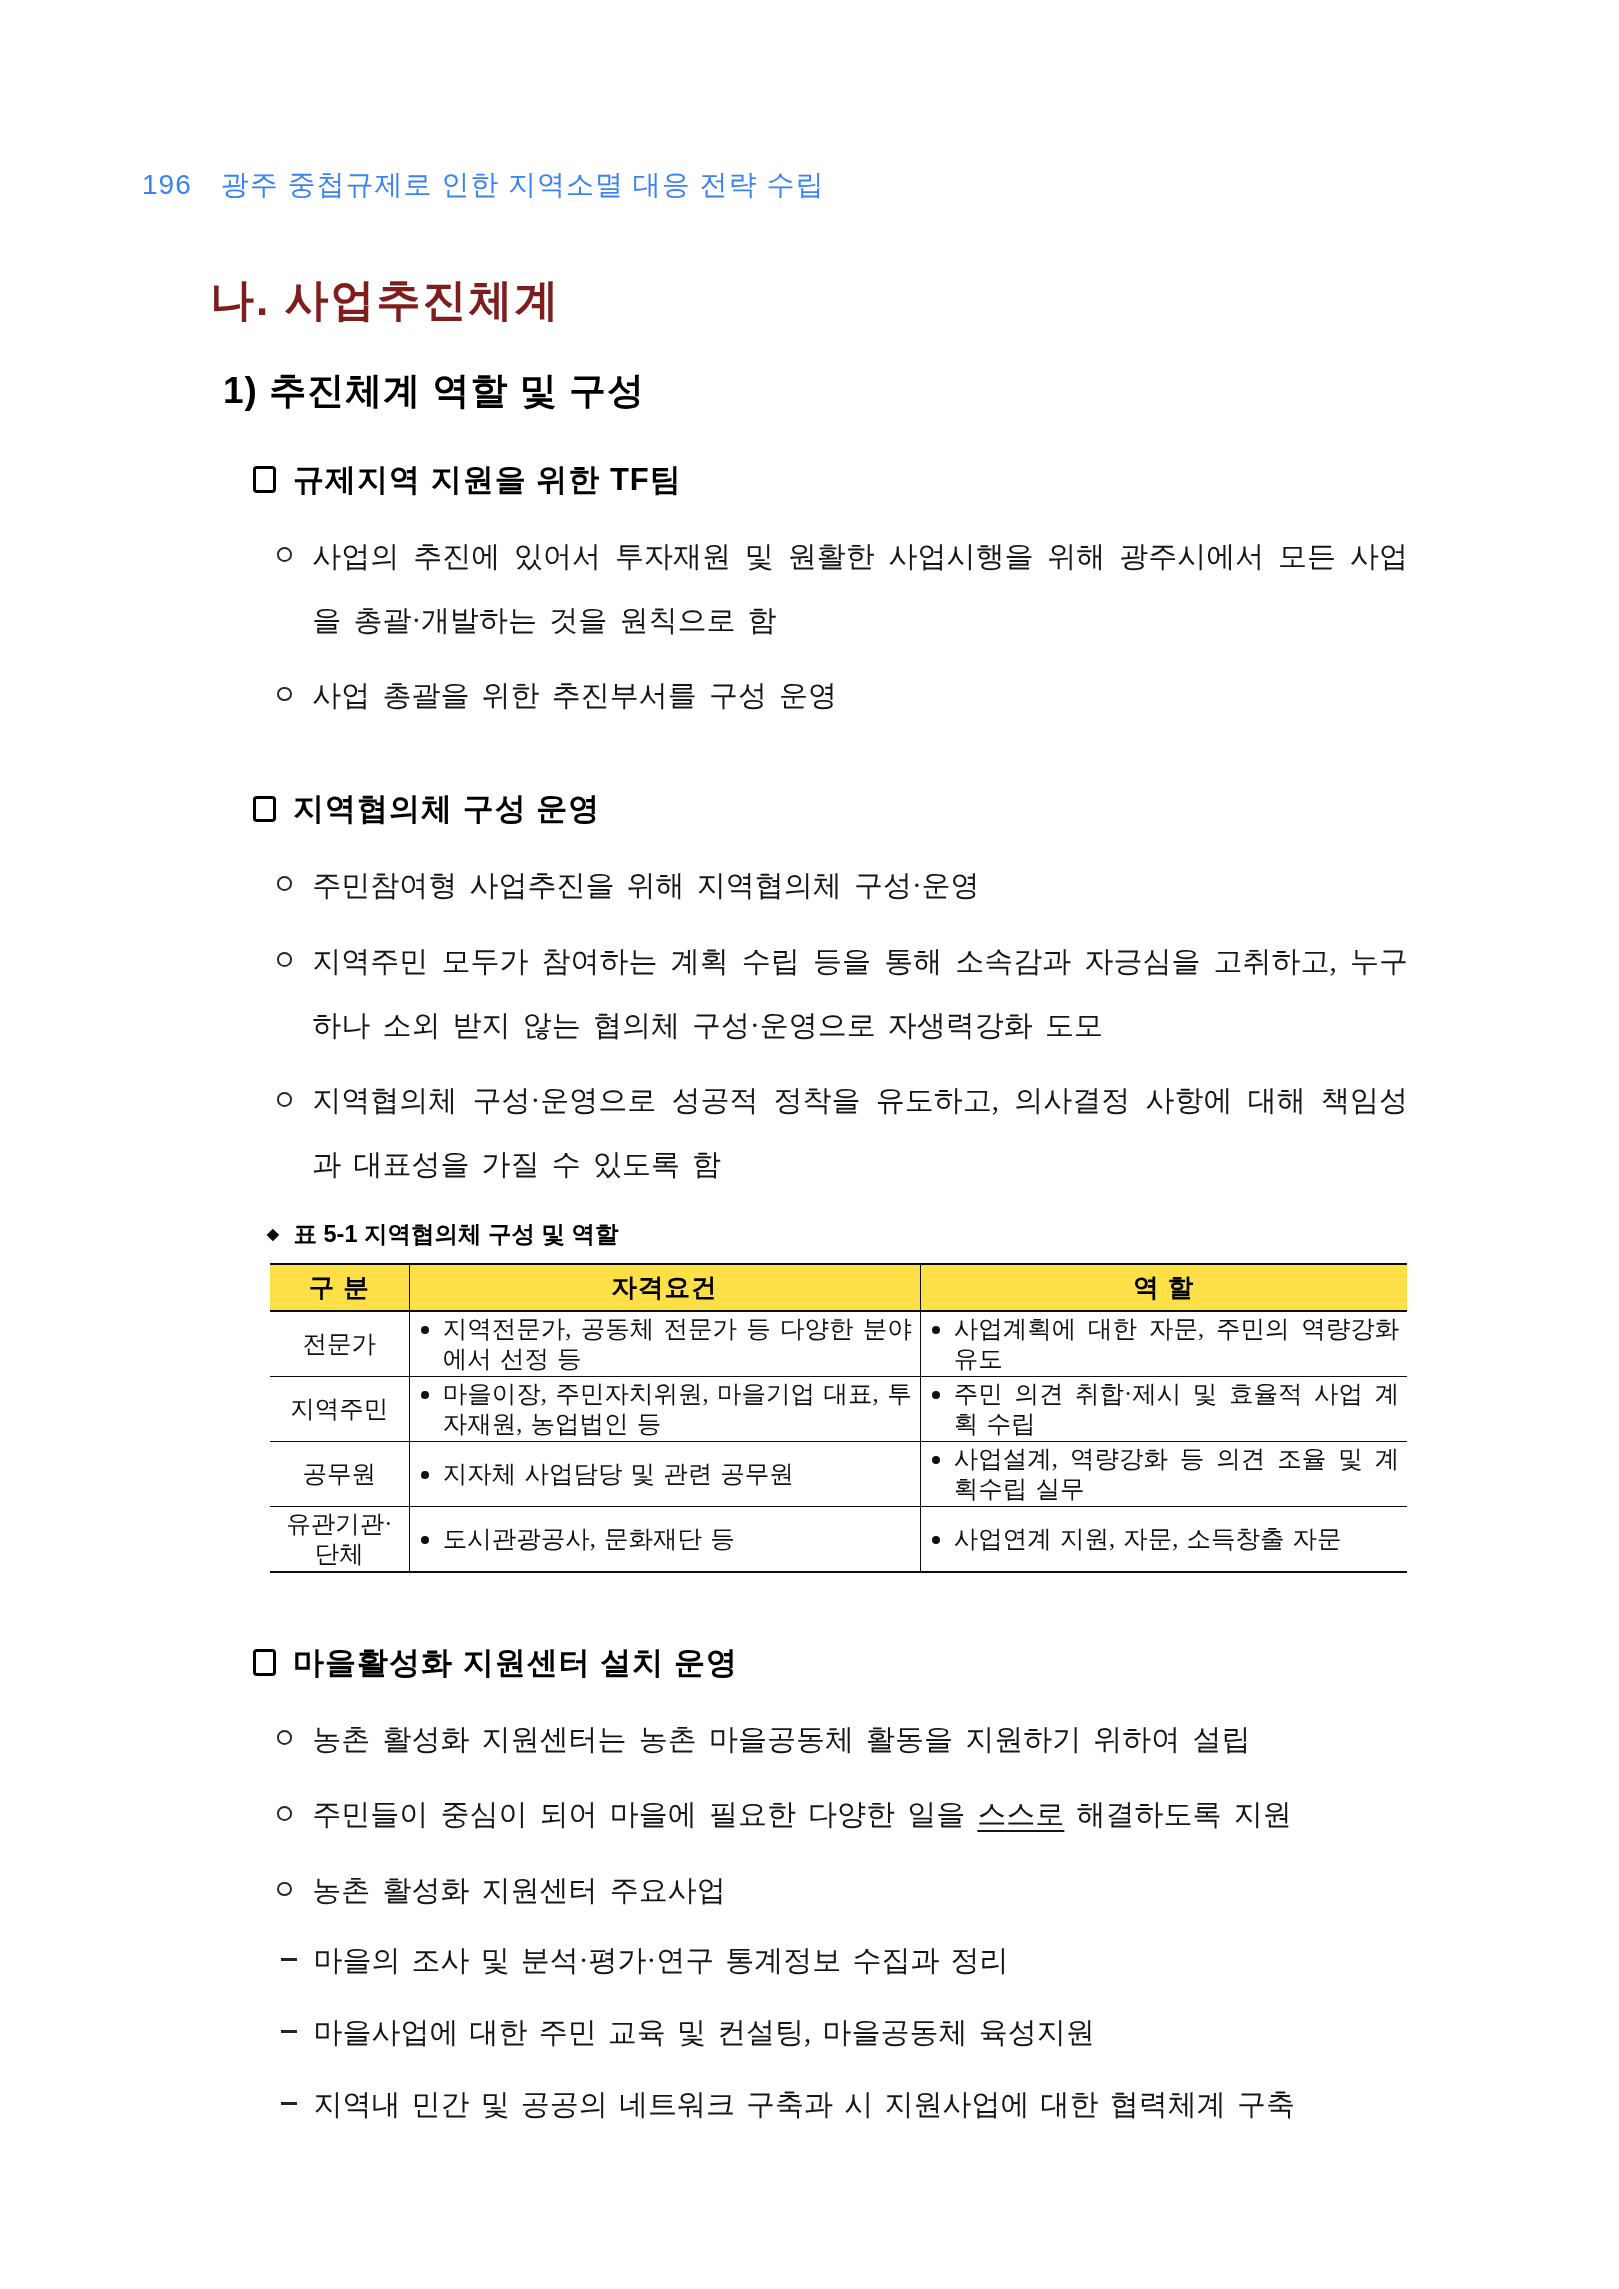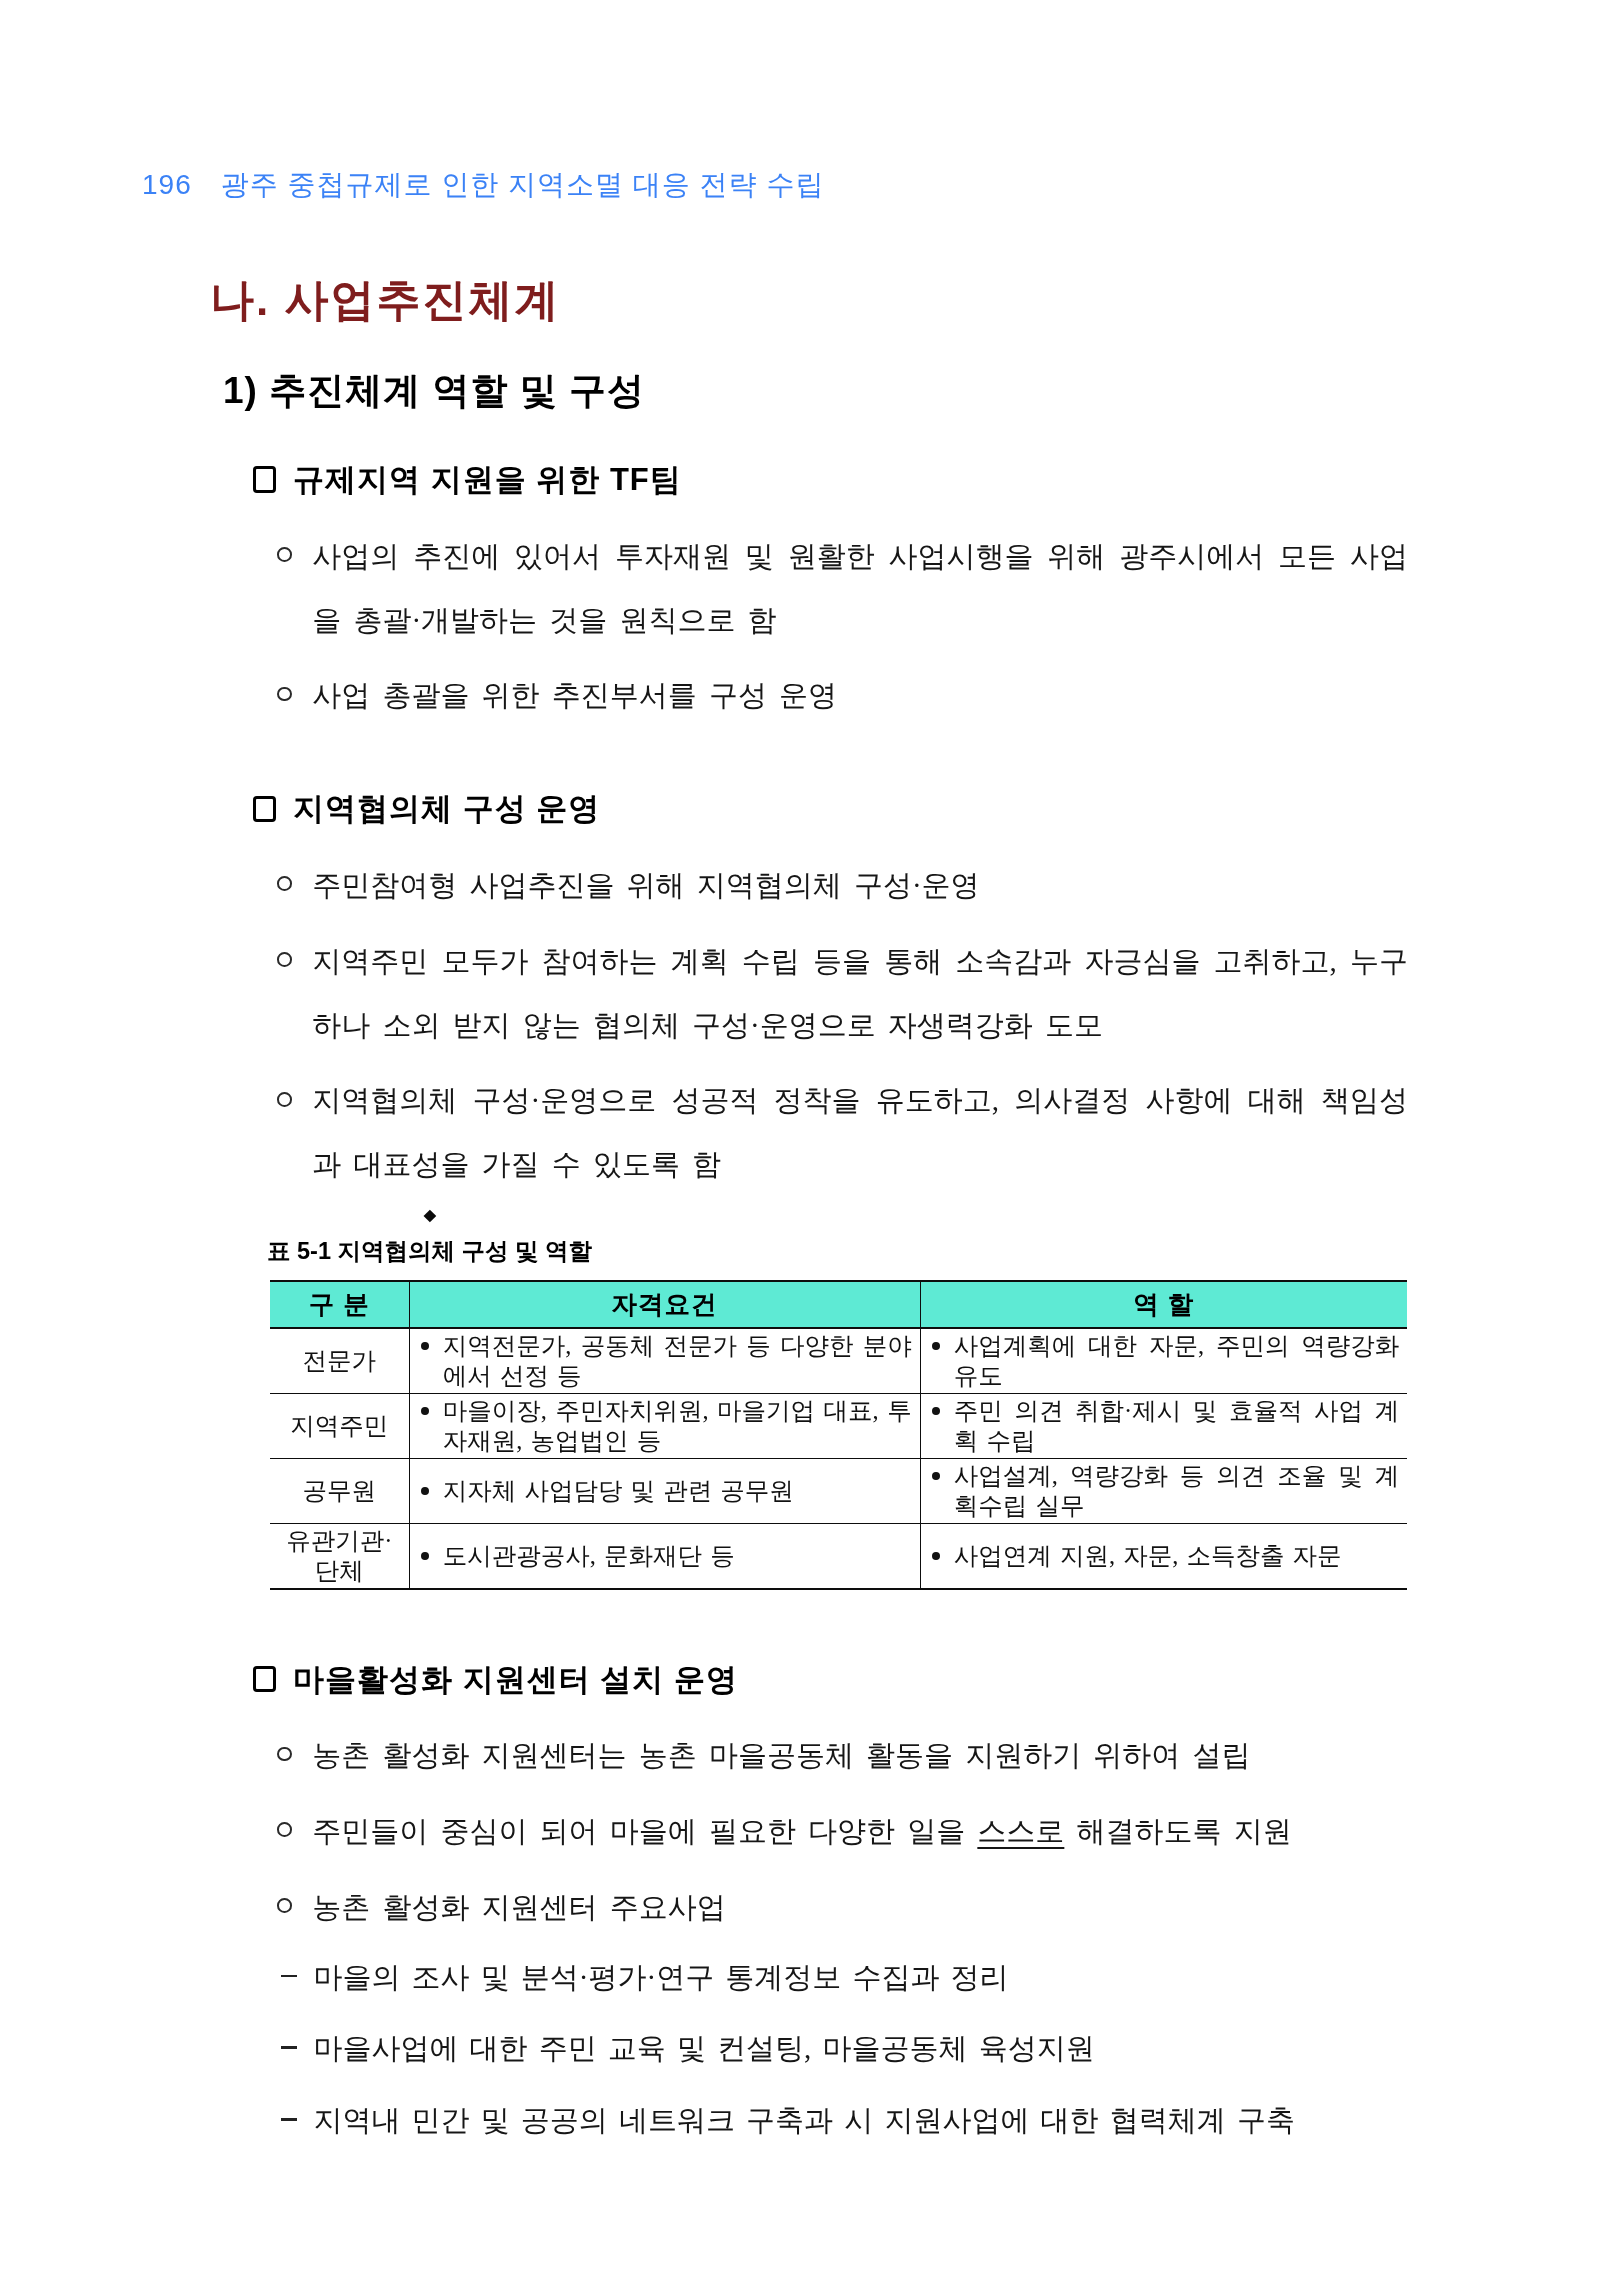--- a/index.html
+++ b/index.html
@@ -79,43 +79,43 @@
   .dash {
     flex:none; width:15.7px; height:2.9px; margin-top:30px;
     background:#222;
   }
   .dash-item .txt {
     flex:1; font-size:29px; line-height:64px;
     text-align:justify; word-spacing:3.9px; color:#161616;
   }
   
   .caption {
-    margin:14px 0 0 267px;
+    margin:24px 0 0 267px;
     display:flex; align-items:center; gap:14.7px;
     font-family:"Liberation Sans", sans-serif;
-    font-weight:bold; font-size:23.5px; line-height:29px; color:#000;flex-direction:column;
+    font-weight:bold; font-size:23.5px; line-height:29px; color:#000;
   }
   .diamond {
     flex:none; width:11.8px; height:11.8px; background:#0a0a0a;
     transform:rotate(45deg) scale(0.75);
   }
   
   table.roles {
     margin:13.7px 0 0 270px;
     width:1137px;
     border-collapse:collapse;
     border-top:2.9px solid #0d0d0d;
     border-bottom:2px solid #0d0d0d;
     table-layout:fixed;
   }
   table.roles col.c1 { width:139px; }
   table.roles col.c2 { width:511px; }
   table.roles col.c3 { width:487px; }
   table.roles th {
-    background:#5eead4;
+    background:#fde047;
     font-family:"Liberation Sans", sans-serif;
     font-weight:bold; font-size:25.5px; color:#000;
     height:47px; text-align:center;
     border-bottom:2px solid #0d0d0d;
     letter-spacing:1px;
   }
   table.roles td {
     font-size:24.5px; line-height:30px; color:#111;
     height:64px; padding:2px 7.8px;
     border-bottom:1.8px solid #0d0d0d;

